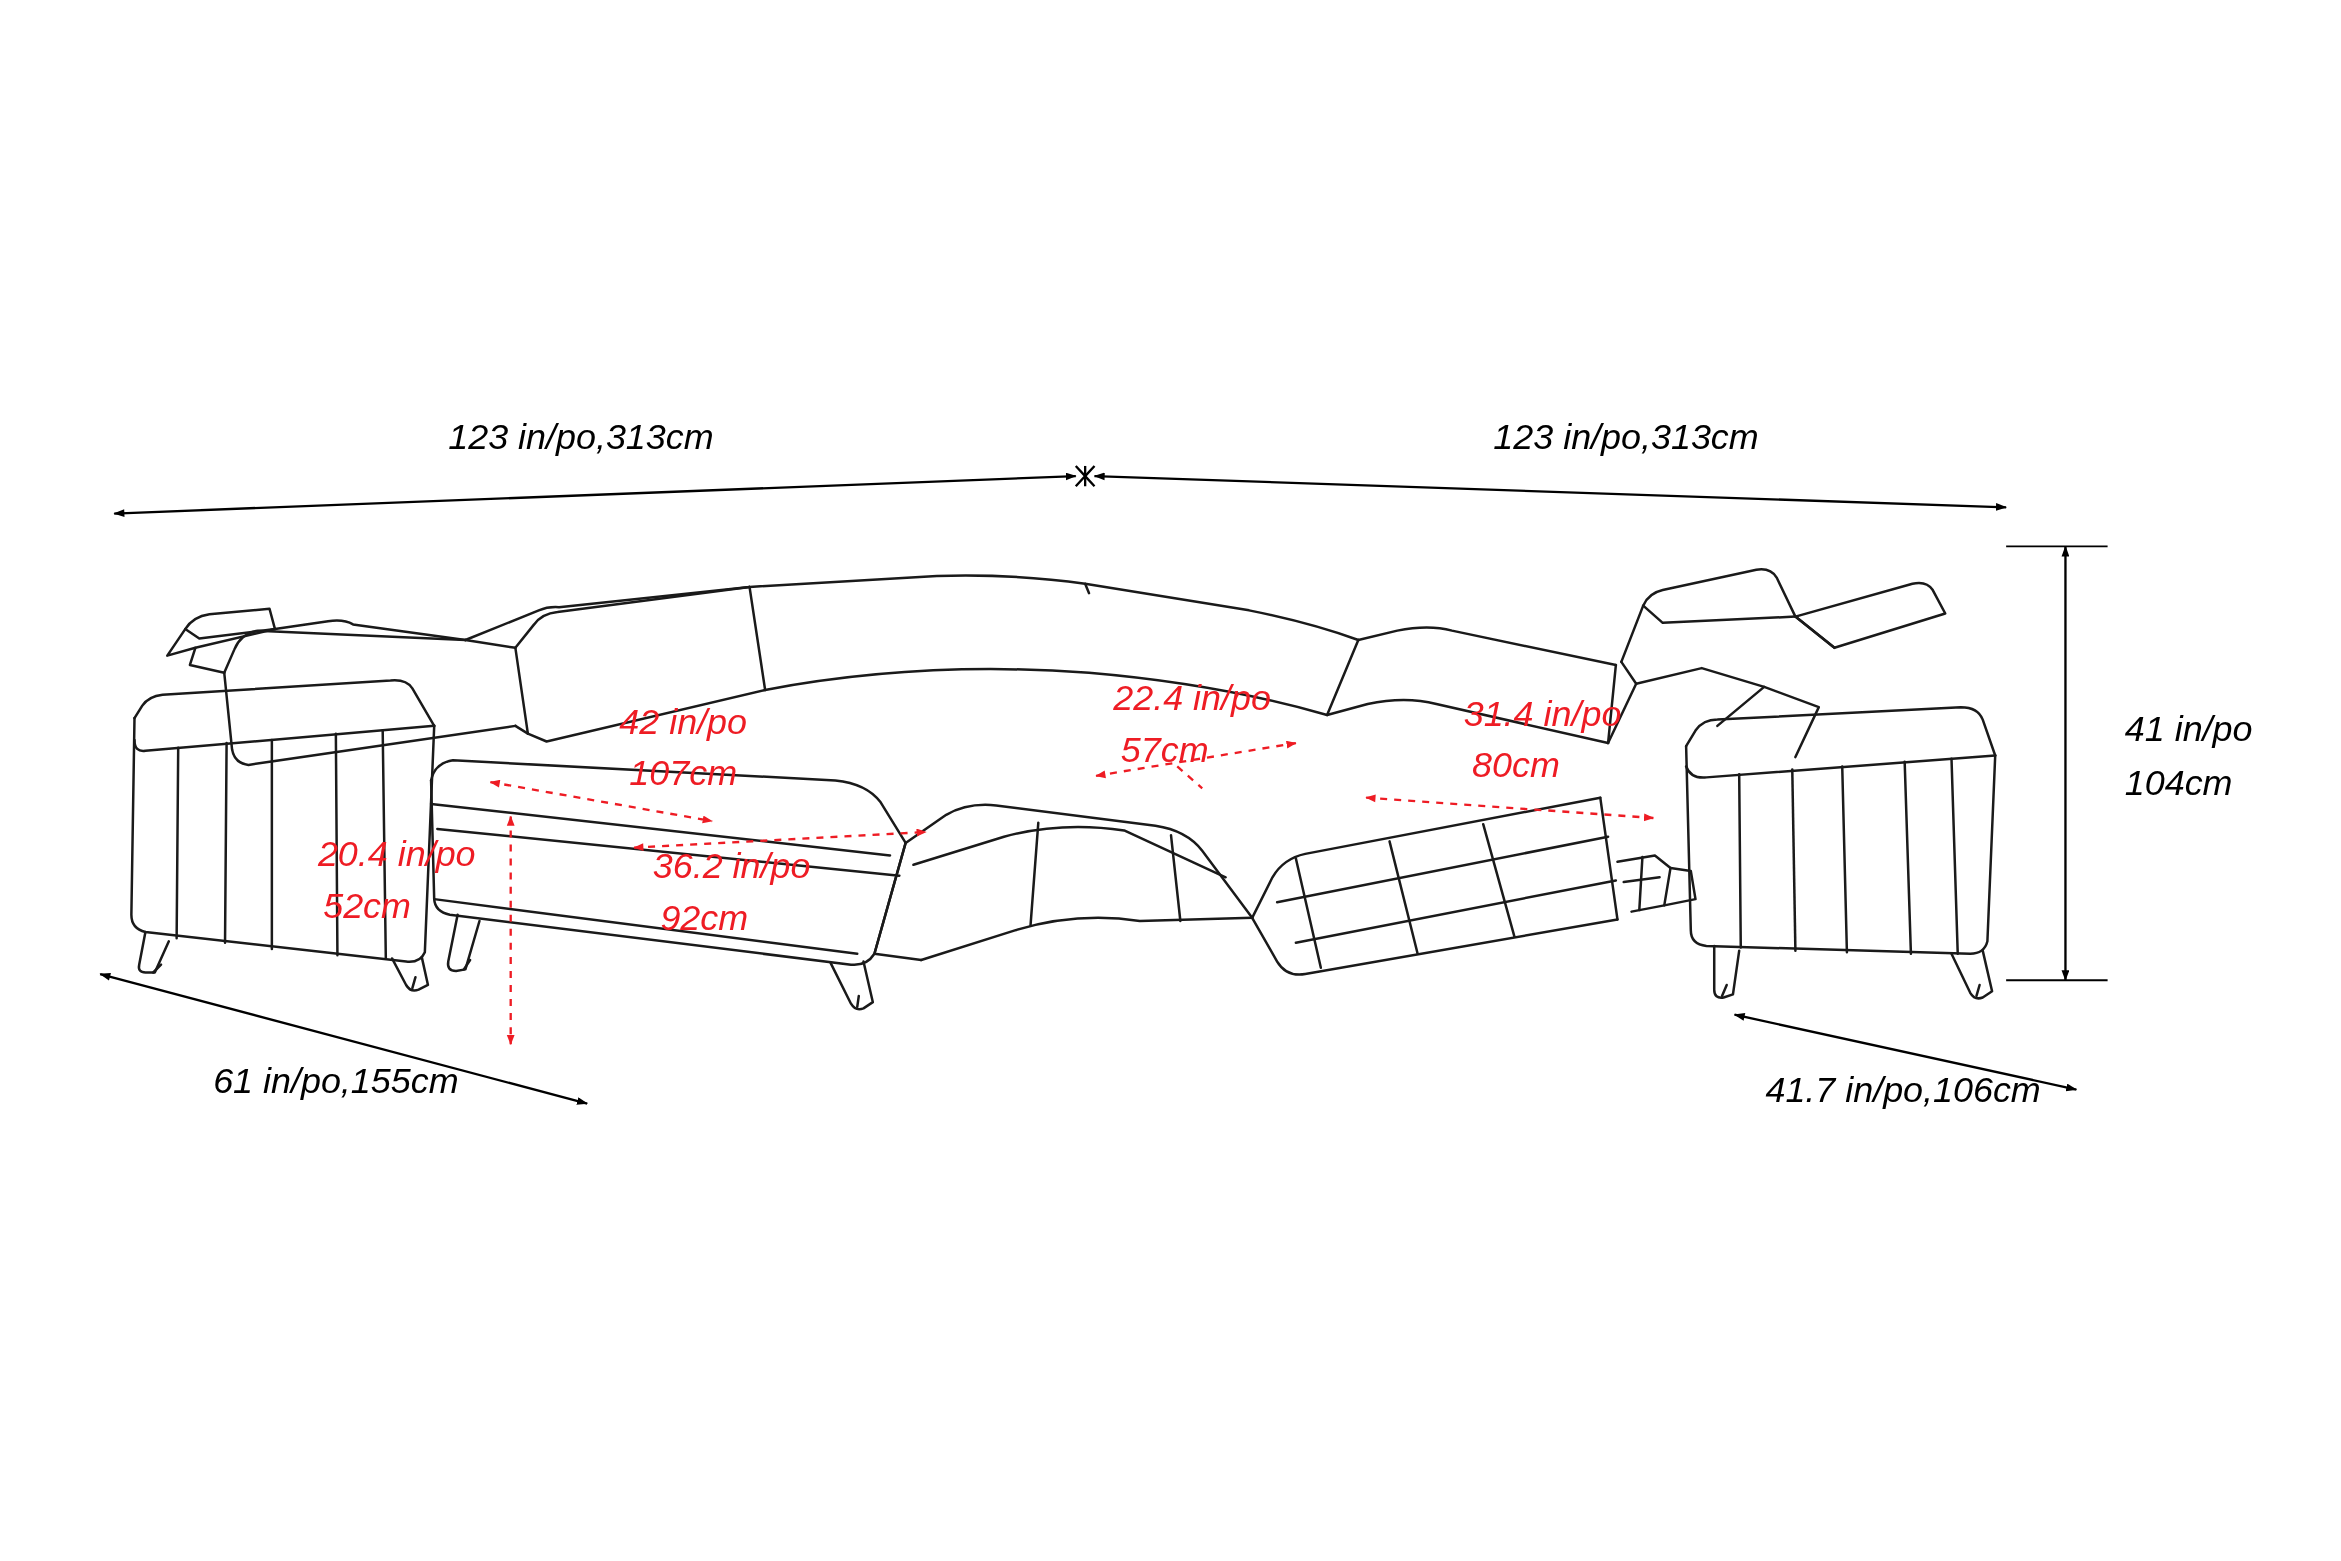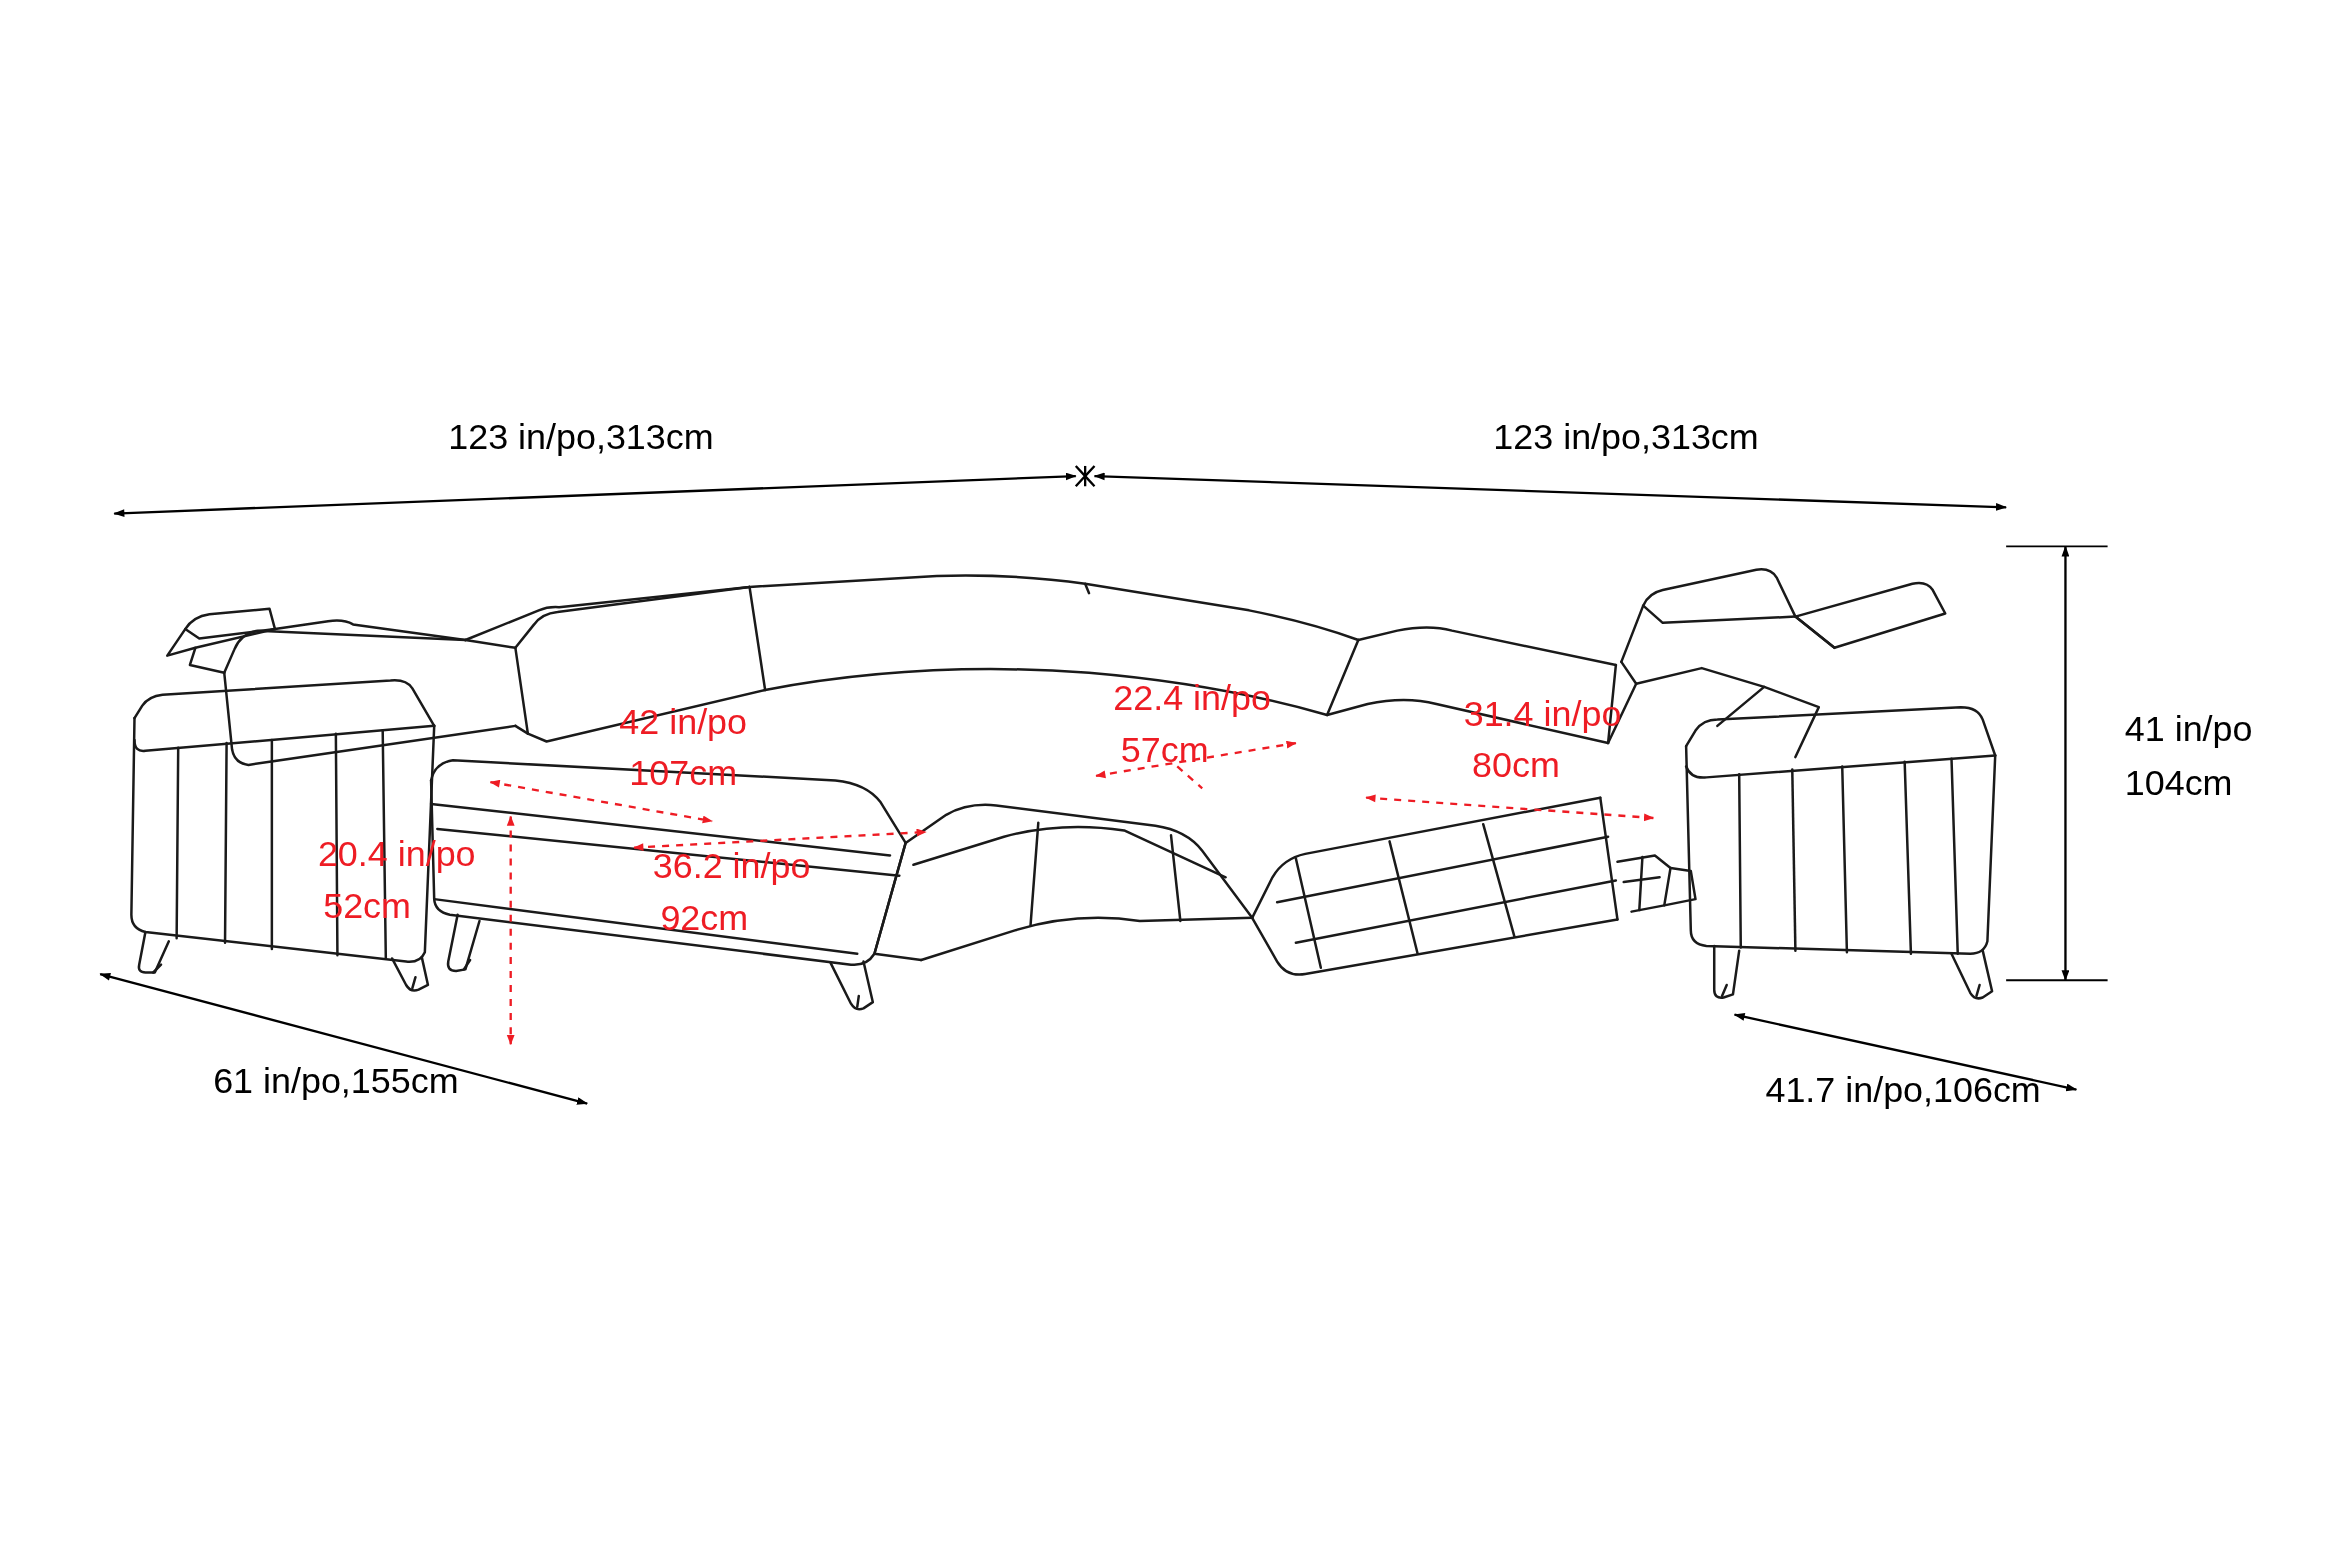--- a/index.html
+++ b/index.html
@@ -1,17 +1,17 @@
 <!DOCTYPE html>
 <html style="font-size:12.5px"><head>
 <meta charset="utf-8">
 <style>
   html,body{margin:0;padding:0;background:#ffffff;}
   body{width:2342px;height:1561px;font-family:"Liberation Sans",sans-serif;position:relative;overflow:hidden;}
-  #stage{position:absolute;left:0;top:0;width:2342px;height:1102px;}
+  #stage{position:absolute;left:0;top:0;width:2342px;height:1102px;font-style:italic;}
   svg{display:block;}
   .dimlabel{fill:#ee1c24;font-family:"Liberation Sans",sans-serif;font-size:46px;}
   .dimlabel.black{fill:#000000;}
   text{white-space:pre;}
 </style>
 </head>
 <body>
 
 <div id="stage">
 <svg width="2342" height="1561" viewBox="0 0 3000 2000" xmlns="http://www.w3.org/2000/svg">

